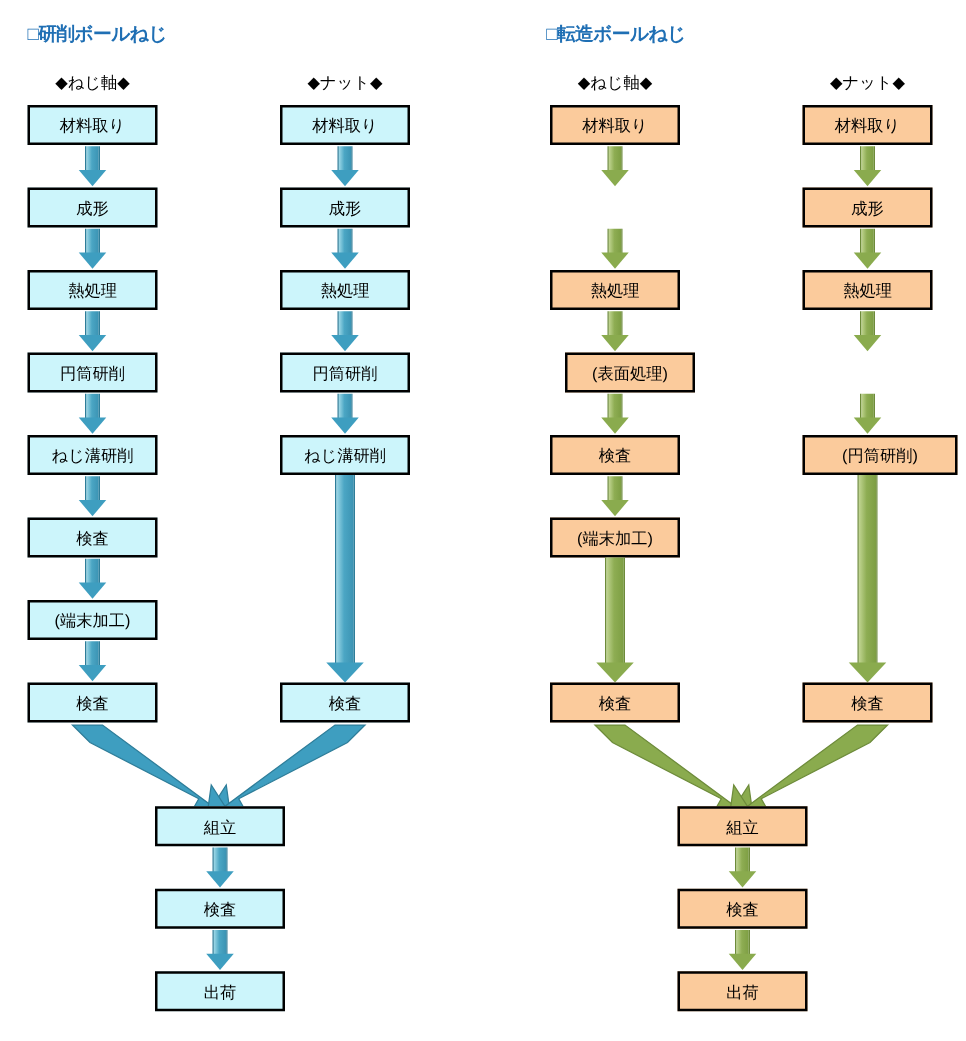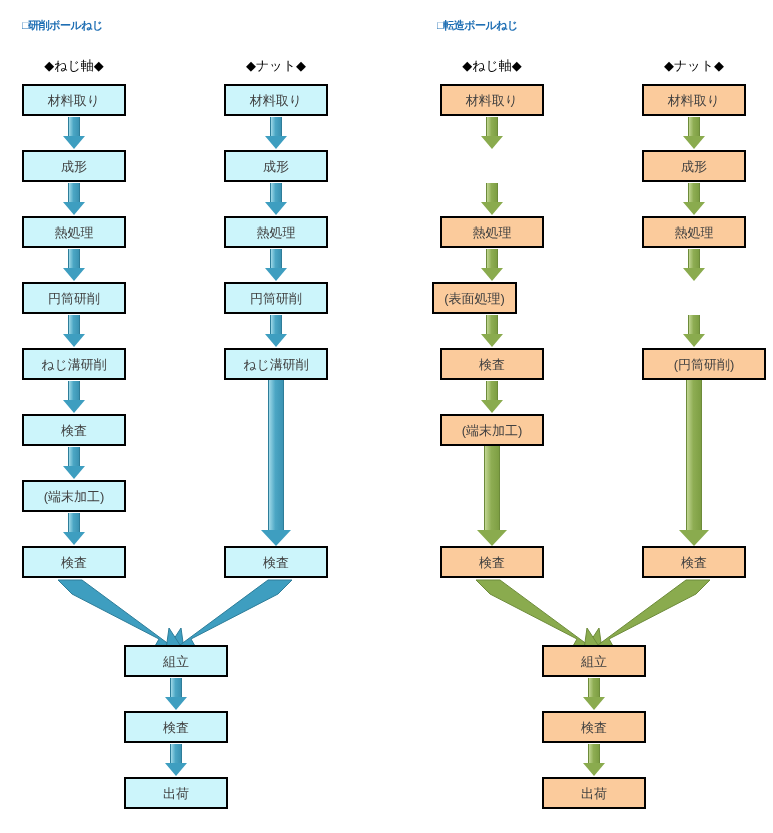--- a/index.html
+++ b/index.html
@@ -13,21 +13,21 @@
     font-family: "Liberation Sans", "DejaVu Sans", sans-serif;
     overflow: hidden;
   }
 
   .chart { position: absolute; top: 0; }
   #chart-grinding { left: 0;   width: 400px; height: 833px; }
   #chart-rolled   { left: 418px; width: 355px; height: 833px; }
 
   .chart-title {
     position: absolute;
-    font-size: 11px;
+    font-size: 15px;
     font-weight: bold;
     color: #1f6fb4;
     white-space: nowrap;
     letter-spacing: -0.5px;
   }
   #chart-grinding .chart-title { left: 22px; top: 18px; }
   #chart-rolled   .chart-title { left: 19px; top: 18px; }
 
   .col-header {
     position: absolute;
@@ -35,21 +35,21 @@
     color: #000000;
     white-space: nowrap;
     text-align: center;
     font-weight: normal;
   }
 
   .node {
     position: absolute;
     border: 2px solid #000000;
     font-size: 13px;
-    color: #404040;
+    color: #000000;
     display: flex;
     align-items: center;
     justify-content: center;
     white-space: nowrap;
     line-height: 1;
   }
   .node.blue  { background: #ccf5fb; }
   .node.peach { background: #fbcb9c; }
 
   
@@ -211,21 +211,21 @@
     <div class="shaft" style="width:12px;height:20px;"></div>
       <div class="head"></div>
   </div>
 
   <div class="node peach" style="left:22px;top:216px;width:104px;height:32px;">熱処理</div>
   <div class="varrow green" style="left:63px;top:249px;width:22px;height:32px;">
     <div class="shaft" style="width:12px;height:20px;"></div>
       <div class="head"></div>
   </div>
 
-  <div class="node peach" style="left:14px;top:282px;width:85px;height:32px;">(表面処理)</div>
+  <div class="node peach" style="left:34px;top:282px;width:104px;height:32px;">(表面処理)</div>
   <div class="varrow green" style="left:63px;top:315px;width:22px;height:32px;">
     <div class="shaft" style="width:12px;height:20px;"></div>
       <div class="head"></div>
   </div>
 
   <div class="node peach" style="left:22px;top:348px;width:104px;height:32px;">検査</div>
   <div class="varrow green" style="left:63px;top:381px;width:22px;height:32px;">
     <div class="shaft" style="width:12px;height:20px;"></div>
       <div class="head"></div>
   </div>

